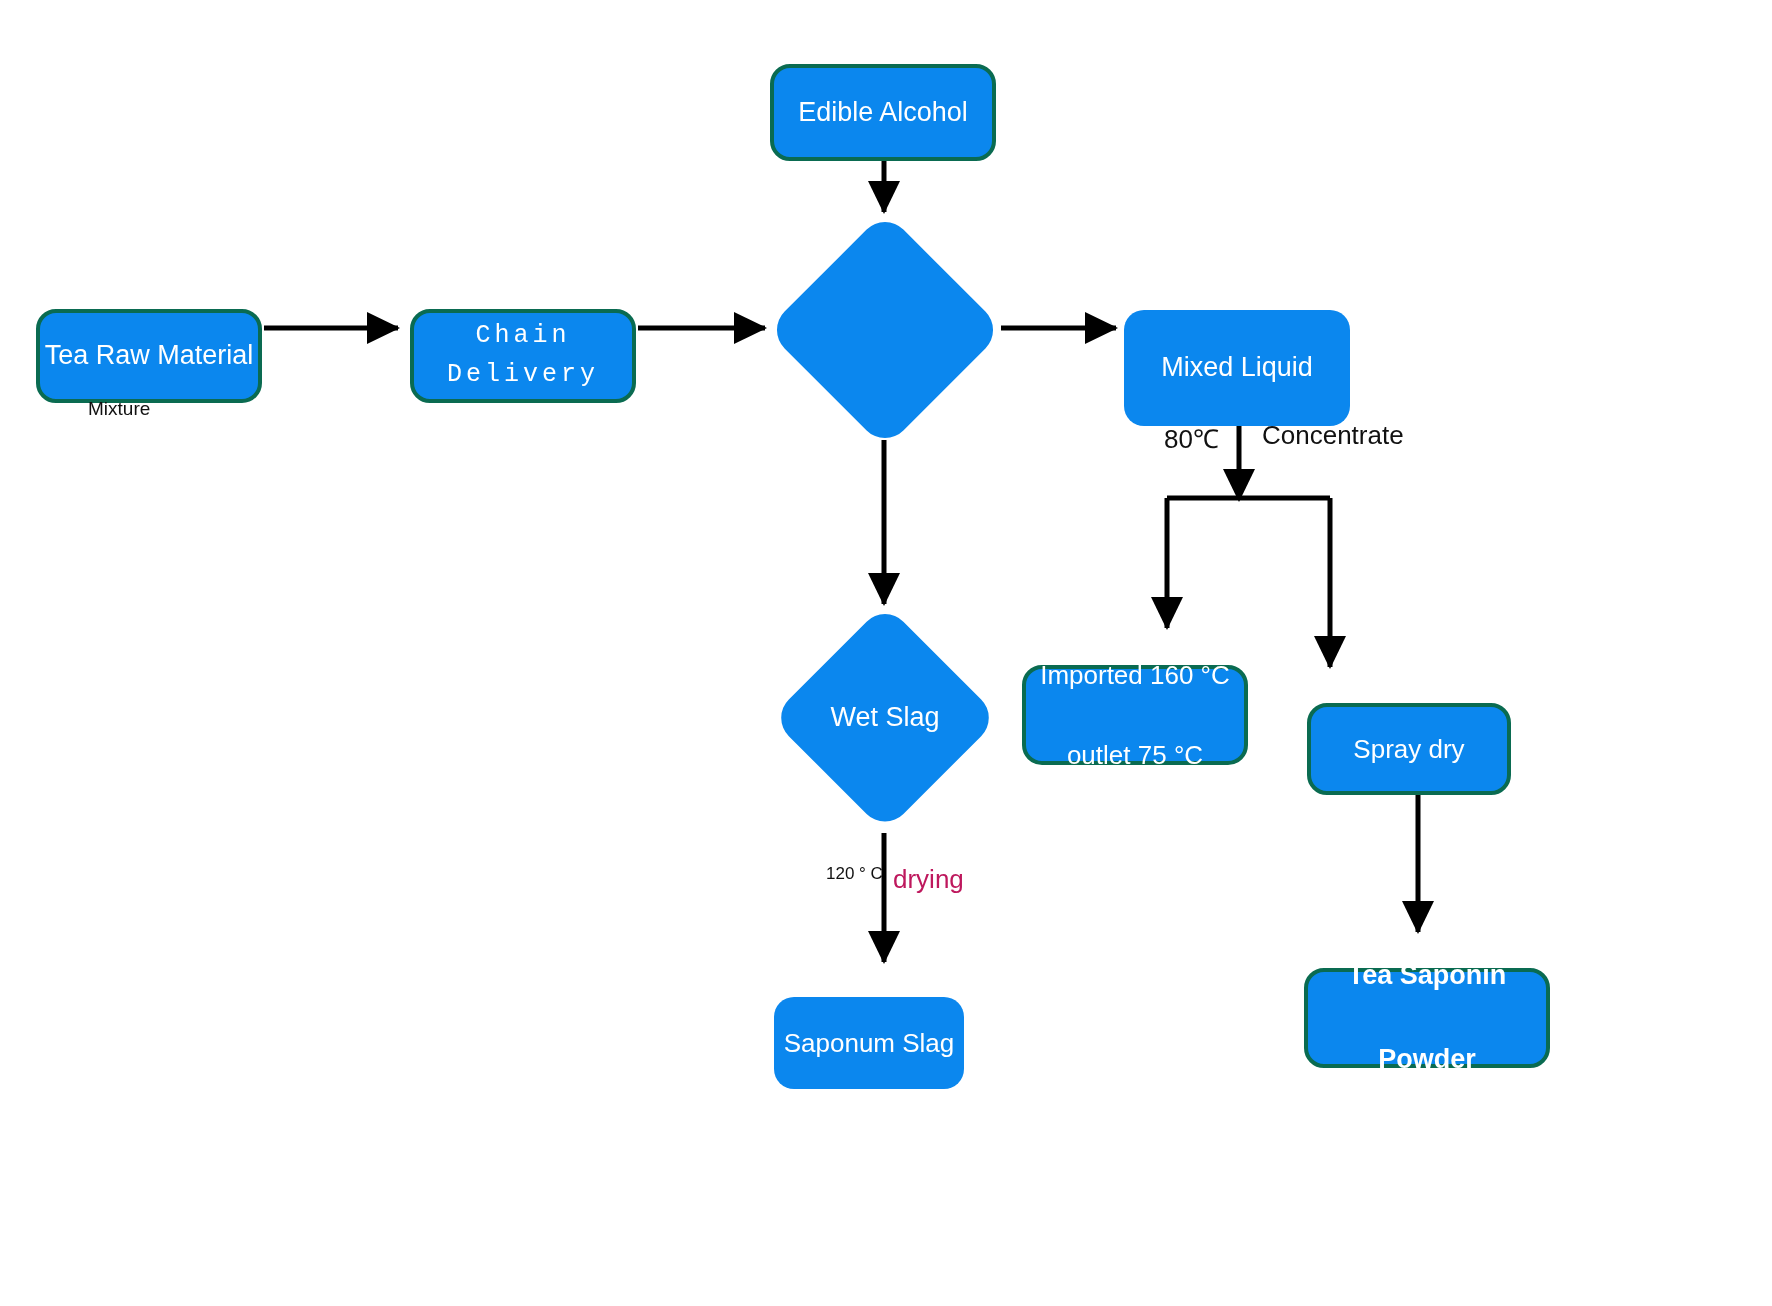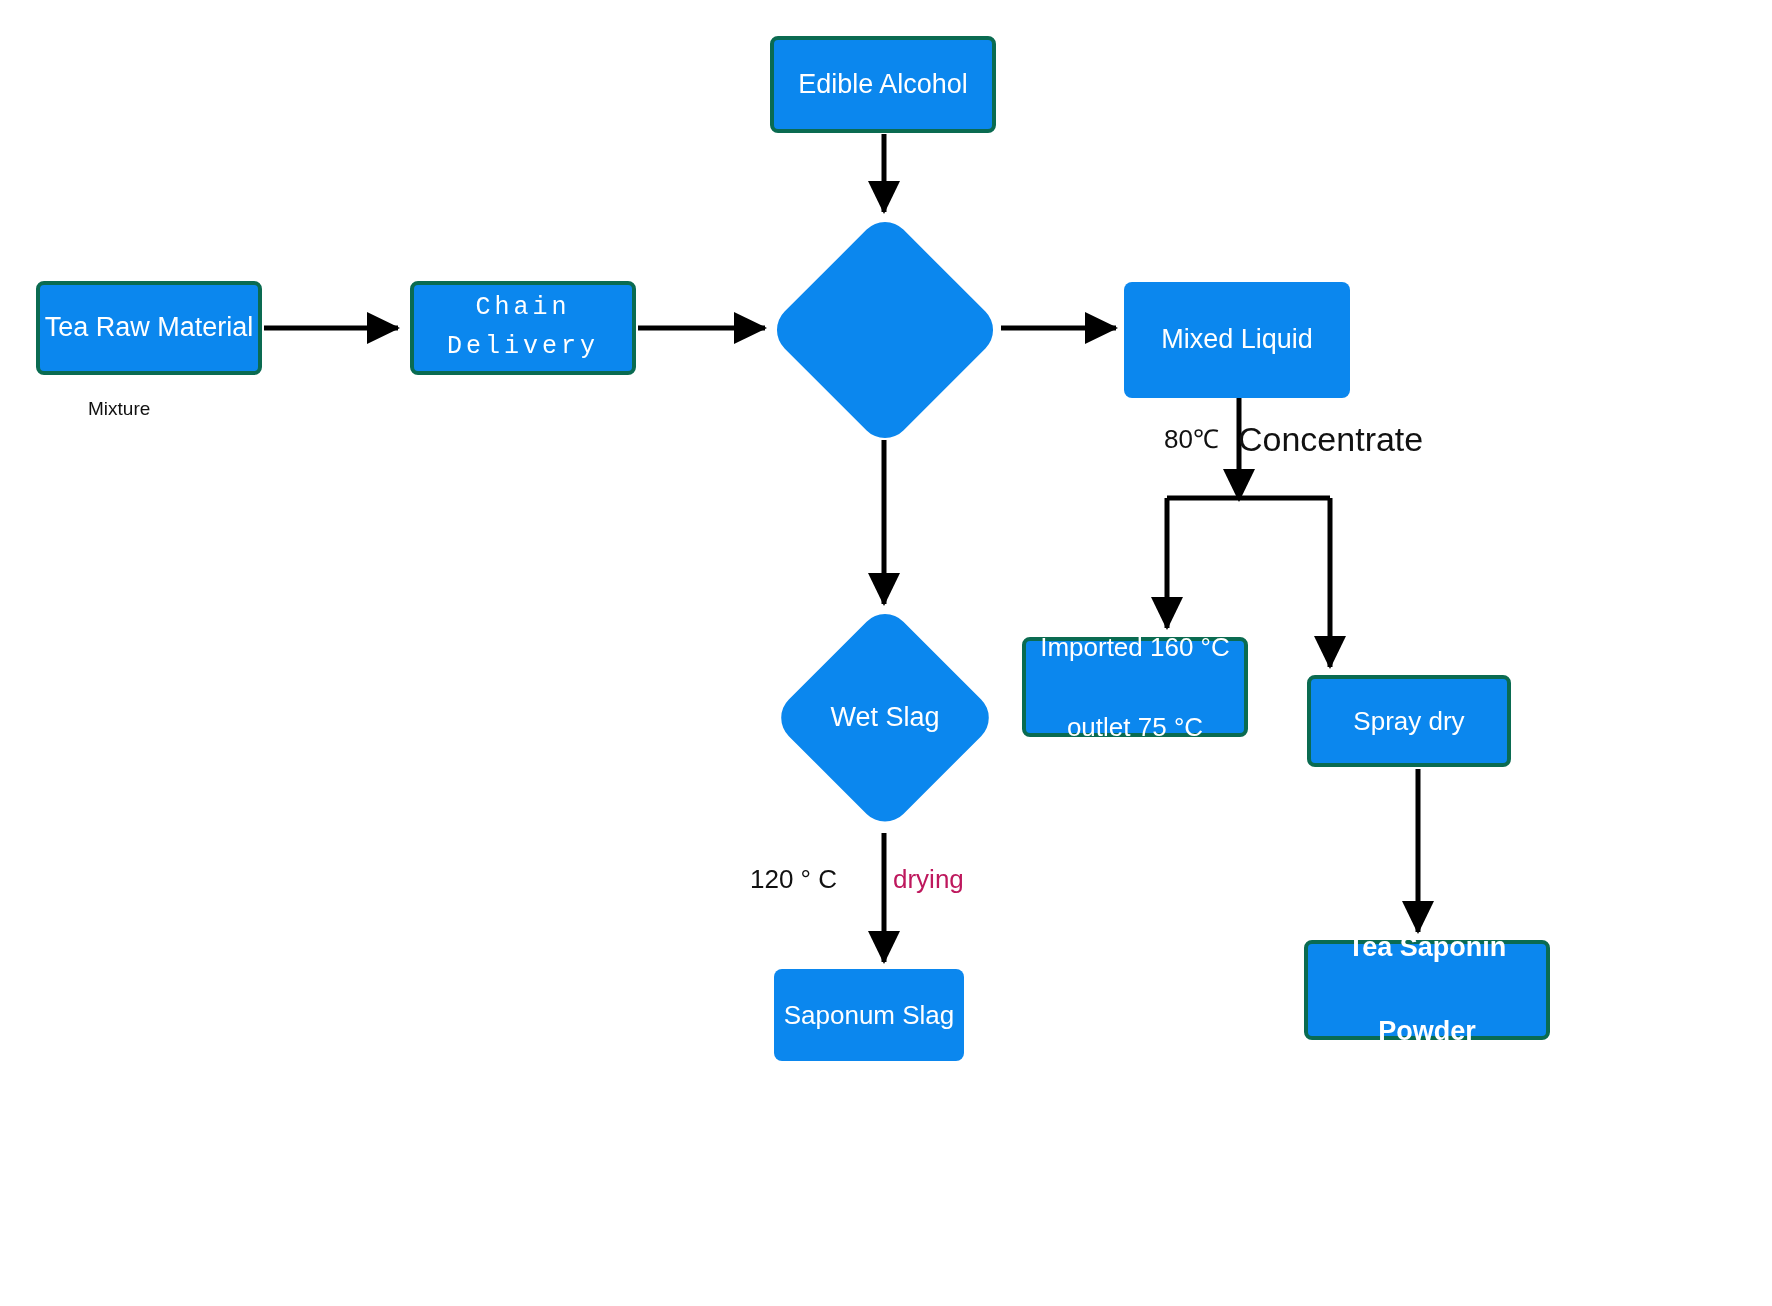--- a/index.html
+++ b/index.html
@@ -30,21 +30,22 @@
     box-sizing: border-box;
     display: flex;
     align-items: center;
     justify-content: center;
     color: #ffffff;
     text-align: center;
     background: #0b87ee;
     z-index: 3;
   }
   .node.rect {
-    border-radius: 8px;
+    border-radius: 20px;
+    margin-top: 28px;
   }
   .node.bordered {
     border: 4px solid #0a6b51;
   }
   .node .label {
     display: block;
     line-height: 1.55;
     white-space: pre;
   }
   .node.diamond {
@@ -144,19 +145,19 @@
         <span class="label" style="font-size: 26px; font-weight: 400; font-family: &quot;Liberation Sans&quot;, sans-serif;">Saponum Slag</span>
       </div>
       <div class="node rect bordered" style="left: 1304px; top: 940px; width: 246px; height: 100px; background: rgb(11, 135, 238); color: rgb(255, 255, 255); border-color: rgb(10, 107, 81);">
         <span class="label" style="font-size: 27px; font-weight: 700; font-family: &quot;Liberation Sans&quot;, sans-serif;">Tea Saponin
 
 Powder</span>
       </div>
     </div>
   <div id="labels-layer">
       <div class="edge-label" style="left: 1164px; top: 420px; font-size: 26px; color: rgb(17, 17, 17);">80℃</div>
-      <div class="edge-label" style="left: 1238px; top: 420px; font-size: 34px; color: rgb(17, 17, 17);">Concentrate</div>
-      <div class="edge-label" style="left: 750px; top: 864px; font-size: 26px; color: rgb(17, 17, 17);">120 ° C</div>
+      <div class="edge-label" style="left: 1238px; top: 420px; font-size: 26px; color: rgb(17, 17, 17); padding-left: 24px;">Concentrate</div>
+      <div class="edge-label" style="left: 826px; top: 864px; font-size: 17px; color: rgb(17, 17, 17);">120 ° C</div>
       <div class="edge-label" style="left: 893px; top: 864px; font-size: 26px; color: #be185d;">drying</div>
       <div class="free-label" style="left: 88px; top: 398px; font-size: 19px; color: rgb(17, 17, 17);">Mixture</div>
     </div>
 
 </div>
 
 </body></html>

